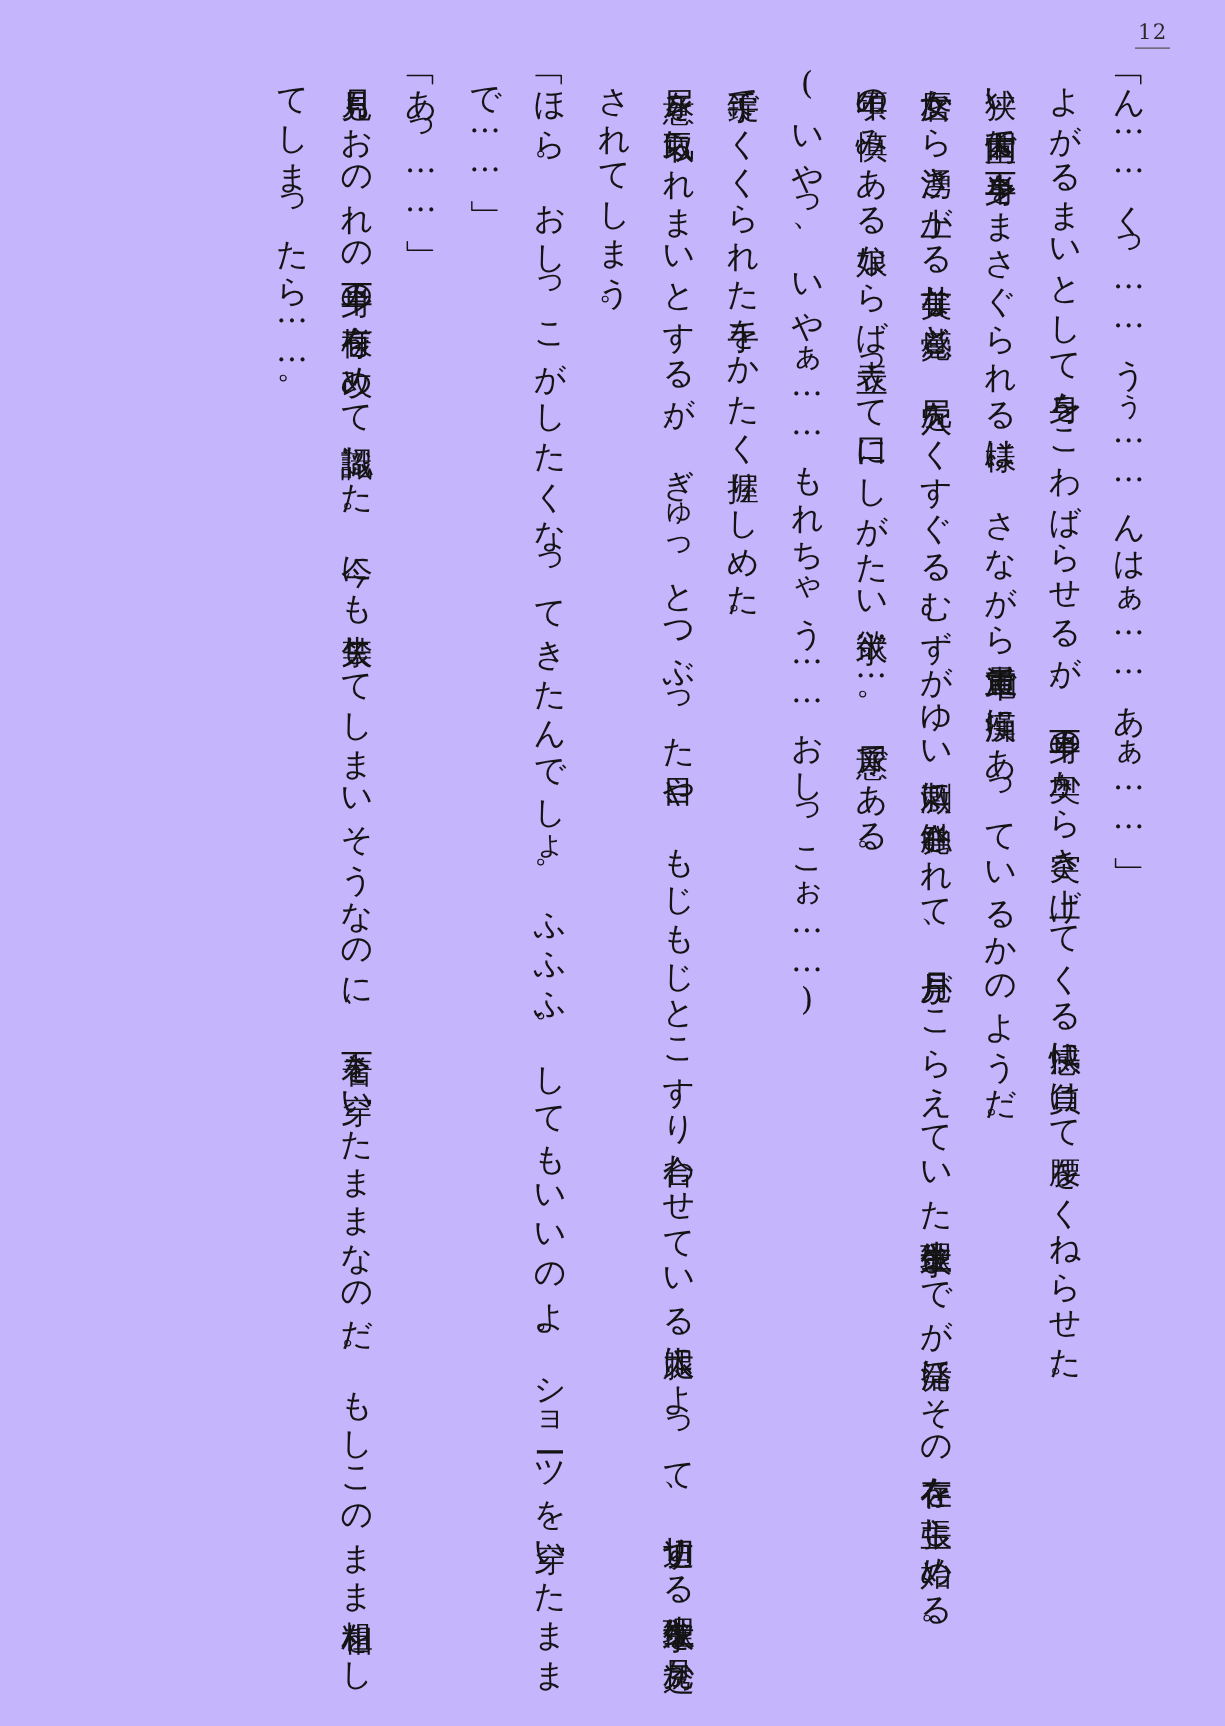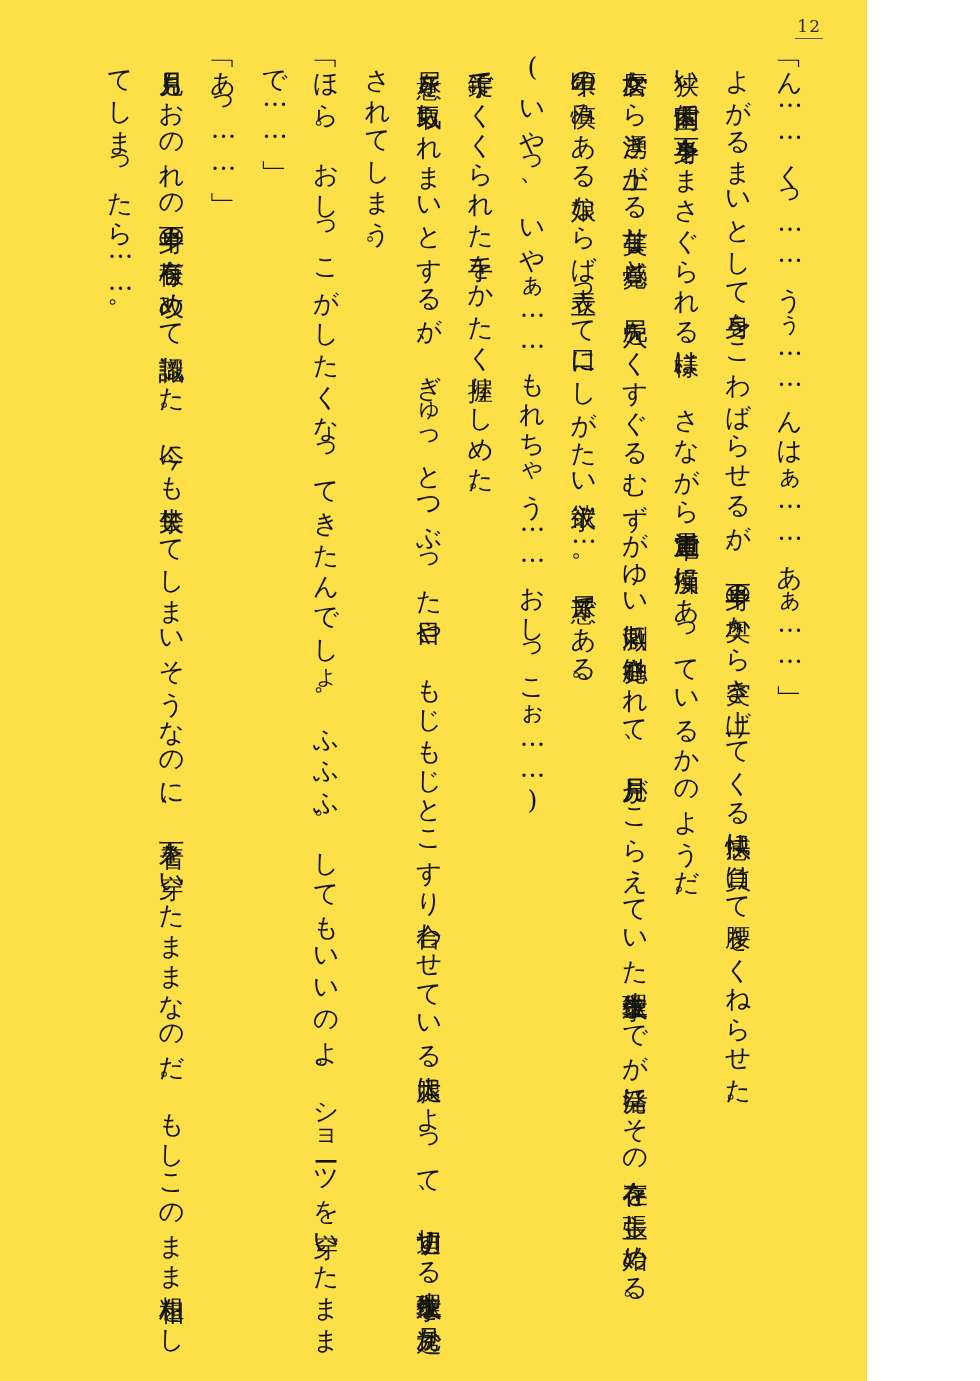--- a/index.html
+++ b/index.html
@@ -2,23 +2,23 @@
 <html><head>
 <meta charset="utf-8">
 <style>
   html, body {
     margin: 0;
     padding: 0;
     background: #ffffff;
   }
   .page {
     position: relative;
-    width: 867px;
+    width: 980px;
     height: 1381px;
-    background: #fde047;
+    background: #c4b5fd;
     overflow: hidden;
     font-family: "DejaVu Serif", "Liberation Serif", serif;
     color: #1a1a1a;
   }
   
   .page-number {
     position: absolute;
     top: 18px;
     right: 44px;
     font-size: 17px;

